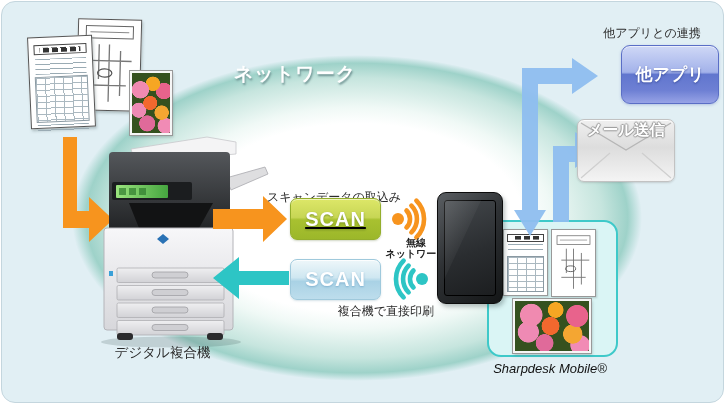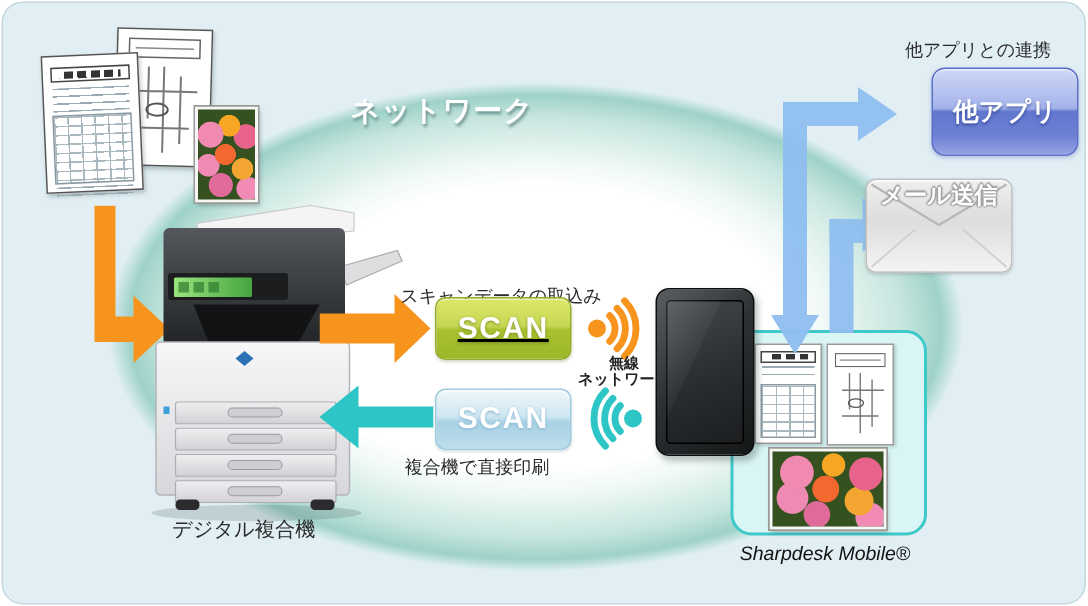--- a/index.html
+++ b/index.html
@@ -159,21 +159,21 @@
   </svg>
 
   <div class="abs cap" style="left:250px;top:177px;width:168px;margin-top:12px;">スキャンデータの取込み</div>
   <div class="abs btn-scan">
     <span>SCAN</span>
   </div>
 
   <div class="abs btn-print">
     <span>SCAN</span>
   </div>
-  <div class="abs cap" style="left:234px;top:303px;width:168px;">複合機で直接印刷</div>
+  <div class="abs cap" style="left:266px;top:303px;width:168px;text-align:right;">複合機で直接印刷</div>
 
   <svg class="abs" style="left:211px;top:257px;" width="78" height="42" viewBox="0 0 78 42">
     <path d="M78 14 L28 14 L28 0 L2 21 L28 42 L28 28 L78 28 Z" fill="#2DC5C5"></path>
   </svg>
 
   <svg class="abs" style="left:390px;top:196px;" width="46" height="46" viewBox="0 0 46 46">
     <circle cx="8" cy="23" r="6" fill="#F7941E"></circle>
     <g stroke="#F7941E" stroke-width="4.6" fill="none" stroke-linecap="round">
       <path d="M16.5 14.5 A12 12 0 0 1 16.5 31.5"></path>
       <path d="M21.4 9.6 A19 19 0 0 1 21.4 36.4"></path>

